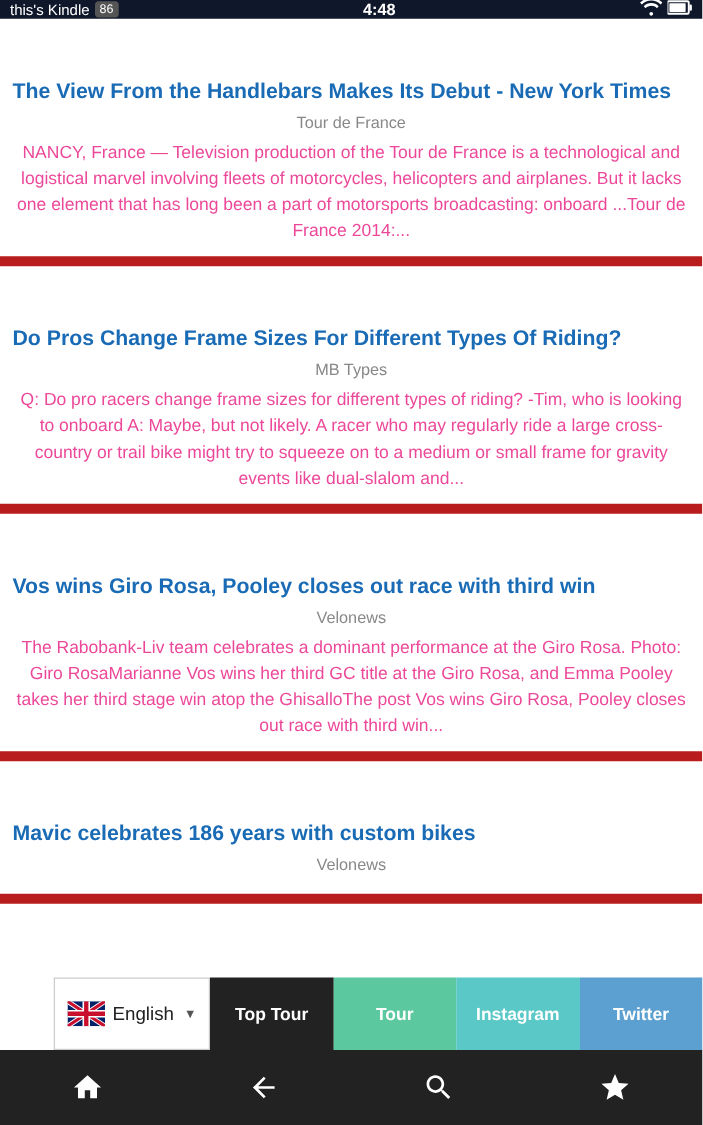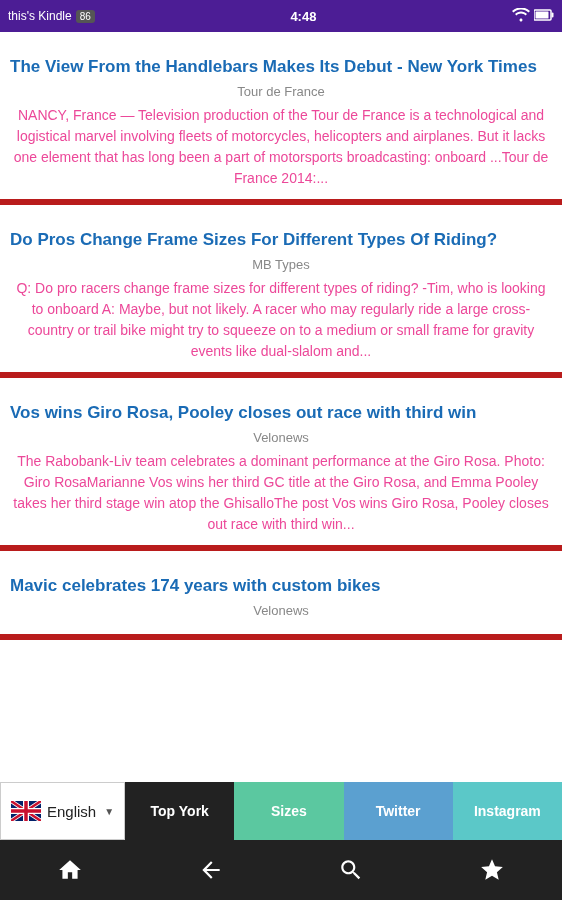--- a/index.html
+++ b/index.html
@@ -8,23 +8,23 @@
       background: #fff;
       width: 562px;
       height: 900px;
       overflow: hidden;
       display: flex;
       flex-direction: column;
     }
 
     
     .status-bar {
-      background: #4c1d95;
+      background: #0f172a;
       color: #fff;
-      height: 32px;
+      height: 15px;
       display: flex;
       align-items: center;
       justify-content: space-between;
       padding: 0 8px;
       font-size: 12px;
       flex-shrink: 0;
     }
     .status-left { display: flex; align-items: center; gap: 4px; }
     .status-center { font-size: 13px; font-weight: bold; }
     .status-right { display: flex; align-items: center; gap: 4px; }
@@ -37,22 +37,23 @@
 
     
     .content {
       flex: 1;
       overflow-y: auto;
       padding: 0;
     }
 
     
     .article {
-      padding: 24px 10px 10px 10px;
-      border-bottom: 6px solid #b91c1c;
+      padding: 11px 10px 10px 10px;
+      border-bottom: 8px solid #b91c1c;
+      margin-top: 36px;
     }
     .article-title {
       color: #1a6bb5;
       font-size: 17px;
       font-weight: bold;
       line-height: 1.3;
       margin-bottom: 6px;
       text-decoration: none;
       display: block;
     }
@@ -67,20 +68,21 @@
       font-size: 14px;
       line-height: 1.5;
       text-align: center;
     }
 
     
     .tab-bar {
       display: flex;
       height: 58px;
       flex-shrink: 0;
+      padding-left: 43px;
     }
     .tab-lang {
       display: flex;
       align-items: center;
       gap: 6px;
       padding: 0 10px;
       background: #fff;
       border: 1px solid #ccc;
       min-width: 120px;
       cursor: pointer;
@@ -175,49 +177,49 @@
       <a class="article-title">Do Pros Change Frame Sizes For Different Types Of Riding?</a>
       <div class="article-source">MB Types</div>
       <div class="article-excerpt">Q: Do pro racers change frame sizes for different types of riding? -Tim, who is looking to onboard A: Maybe, but not likely. A racer who may regularly ride a large cross-country or trail bike might try to squeeze on to a medium or small frame for gravity events like dual-slalom and...</div>
     </div>
     <div class="article">
       <a class="article-title">Vos wins Giro Rosa, Pooley closes out race with third win</a>
       <div class="article-source">Velonews</div>
       <div class="article-excerpt">The Rabobank-Liv team celebrates a dominant performance at the Giro Rosa. Photo: Giro RosaMarianne Vos wins her third GC title at the Giro Rosa, and Emma Pooley takes her third stage win atop the GhisalloThe post Vos wins Giro Rosa, Pooley closes out race with third win...</div>
     </div>
     <div class="article">
-      <a class="article-title">Mavic celebrates 174 years with custom bikes</a>
+      <a class="article-title">Mavic celebrates 186 years with custom bikes</a>
       <div class="article-source">Velonews</div>
     </div>
   </div>
 
 <div class="tab-bar">
   <div class="tab-lang">
     <svg class="uk-flag" viewBox="0 0 60 40">
       <rect width="60" height="40" fill="#012169"></rect>
       <path d="M0,0 L60,40 M60,0 L0,40" stroke="#fff" stroke-width="8"></path>
       <path d="M0,0 L60,40 M60,0 L0,40" stroke="#C8102E" stroke-width="5"></path>
       <path d="M30,0 V40 M0,20 H60" stroke="#fff" stroke-width="12"></path>
       <path d="M30,0 V40 M0,20 H60" stroke="#C8102E" stroke-width="7"></path>
     </svg>
     <span class="tab-lang-label">English</span>
     <span class="tab-lang-arrow">▼</span>
   </div>
   <div class="tab-btn tab-top-news">
-    <span>Top York</span>
+    <span>Top Tour</span>
   </div>
   <div class="tab-btn tab-video">
-    <span>Sizes</span>
+    <span>Tour</span>
+  </div>
+  <div class="tab-btn tab-instagram">
+    <span>Instagram</span>
   </div>
   <div class="tab-btn tab-twitter">
     <span>Twitter</span>
   </div>
-  <div class="tab-btn tab-instagram">
-    <span>Instagram</span>
-  </div>
 </div>
 
 <div class="bottom-nav">
   <div class="nav-icon">
     <svg width="26" height="26" viewBox="0 0 24 24" fill="white">
       <path d="M10 20v-6h4v6h5v-8h3L12 3 2 12h3v8z"></path>
     </svg>
   </div>
   <div class="nav-icon">
     <svg width="26" height="26" viewBox="0 0 24 24" fill="white">

